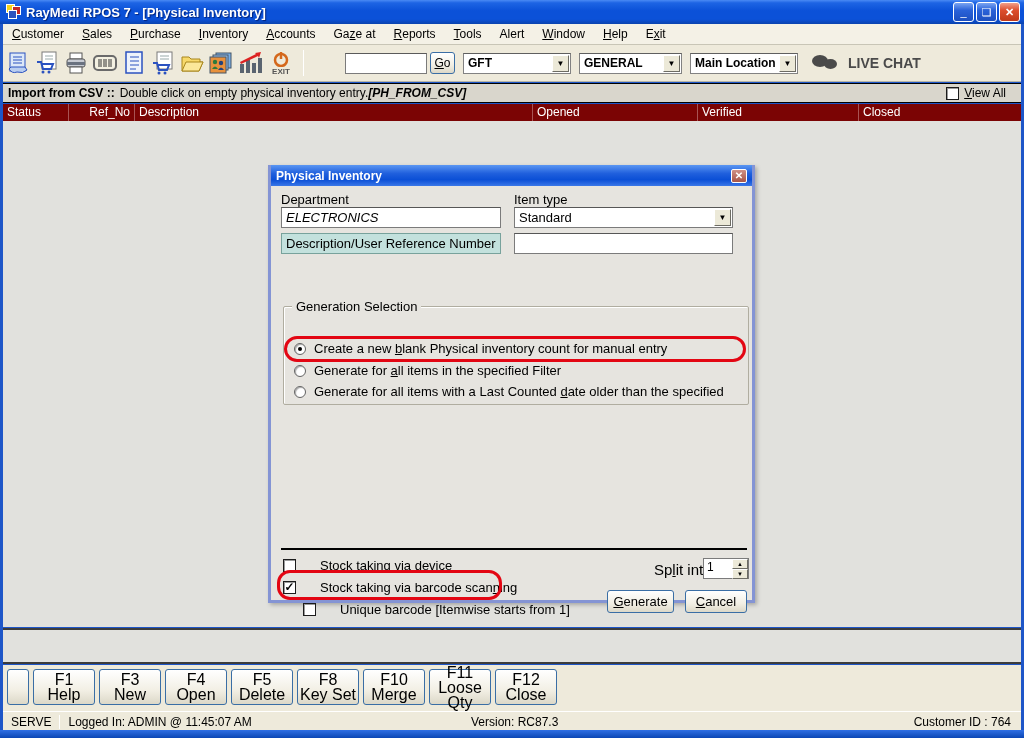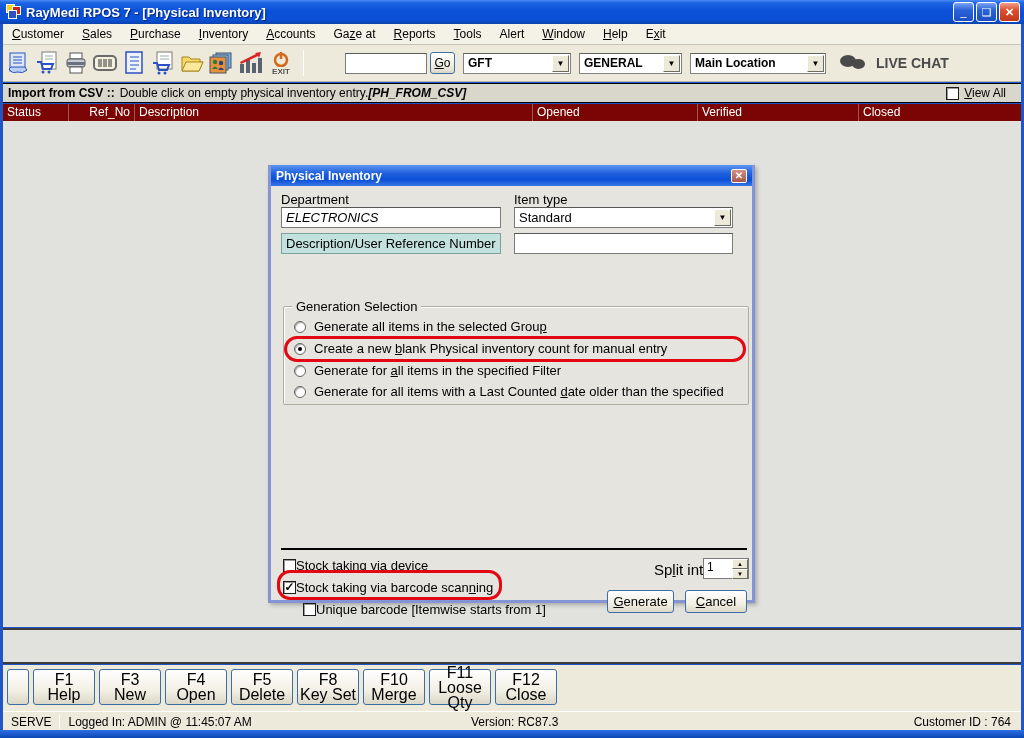--- a/index.html
+++ b/index.html
@@ -109,21 +109,21 @@
   .dcombo .val { flex:1; padding:0 4px; }
   .groupbox { position:absolute; left:12px; top:120px; width:466px; height:99px;
     border:1px solid #b0ada0; border-radius:2px; box-shadow:inset 1px 1px 0 #fff; }
   .gb-legend { position:absolute; left:8px; top:-8px; background:#e6e4df; padding:0 4px; font-size:13px; }
   .optrow { position:absolute; left:10px; display:flex; align-items:center; gap:8px; }
   .radio { width:12px; height:12px; border-radius:50%; background:#fff;
     border:1px solid #636363; box-shadow:inset 1px 1px 1px #aaa; position:relative; flex:none; }
   .radio.checked::after { content:""; position:absolute; left:3px; top:3px; width:4px; height:4px; border-radius:50%; background:#000; }
   .cb { width:13px; height:13px; background:#fff; border:1px solid #1c1c1c;
     box-shadow:inset 1px 1px 0 #9a9a9a; position:relative; flex:none; font-size:12px; font-weight:bold; line-height:11px; text-align:center; }
-  .cbrow { position:absolute; display:flex; align-items:center; gap:0; }
+  .cbrow { position:absolute; display:flex; align-items:center; gap:24px; }
   .divider { position:absolute; left:10px; top:362px; width:466px; border-top:2px solid #000; }
   .spin { position:absolute; left:432px; top:372px; width:46px; height:21px; background:#fff;
     border:1px solid #7b7b7b; display:flex; }
   .spin .num { flex:1; font-size:12px; padding:1px 0 0 3px; }
   .spin .arrows { width:16px; display:flex; flex-direction:column; }
   .spin .arrows i { flex:1; background:#ece9d8; border:1px solid; border-color:#fff #6d6c64 #6d6c64 #fff;
     font-size:6px; line-height:8px; text-align:center; font-style:normal; }
   .dlgbtn { position:absolute; height:23px; font-size:13px; line-height:21px; }
   .annot { position:absolute; border:3px solid #e30613; border-radius:13px; pointer-events:none; }
   u { text-decoration:underline; }
@@ -259,21 +259,21 @@
     <input class="tb-input" value="" style="">
     <div class="xpbtn gobtn"><u>G</u>o</div>
     <div class="combo" style="width:108px;">
       <span class="val">GFT</span>
       <span class="drop">▼</span>
     </div>
     <div class="combo" style="width:103px;">
       <span class="val">GENERAL</span>
       <span class="drop">▼</span>
     </div>
-    <div class="combo" style="width:136px;justify-content:center;">
+    <div class="combo" style="width:108px;justify-content:center;">
       <span class="val">Main Location</span>
       <span class="drop">▼</span>
     </div>
     <div class="livechat">
       <span class="chat-ic">
           <i class="c1"></i>
           <i class="c2"></i>
         </span>
       <span>LIVE CHAT</span>
     </div>
@@ -359,24 +359,20 @@
       <span class="dlg-label" style="left:243px; top:6px;">Item type</span>
       <div class="dcombo" style="left:243px; top:21px; width:219px; height:21px;">
         <span class="val">Standard</span>
         <span class="drop" style="width:17px;height:17px;margin:1px;background:#ece9d8;border:1px solid;border-color:#fff #6d6c64 #6d6c64 #fff;font-size:8px;line-height:15px;text-align:center;">▼</span>
       </div>
       <div class="teal" style="left:10px; top:47px; width:220px; height:21px;">Description/User Reference Number</div>
       <input class="field" style="left: 243px; top: 47px; width: 219px; height: 21px;" value="">
 
       <div class="groupbox">
         <span class="gb-legend">Generation Selection</span>
-        <div class="optrow" style="top:12px;">
-          <span class="radio"></span>
-          <span>Generate all items in the selected Grou<u>p</u></span>
-        </div>
         <div class="optrow" style="top:34px;">
           <span class="radio checked"></span>
           <span>Create a new <u>b</u>lank Physical inventory count for manual entry</span>
         </div>
         <div class="optrow" style="top:56px;">
           <span class="radio"></span>
           <span>Generate for <u>a</u>ll items in the specified Filter</span>
         </div>
         <div class="optrow" style="top:77px;">
           <span class="radio"></span>

